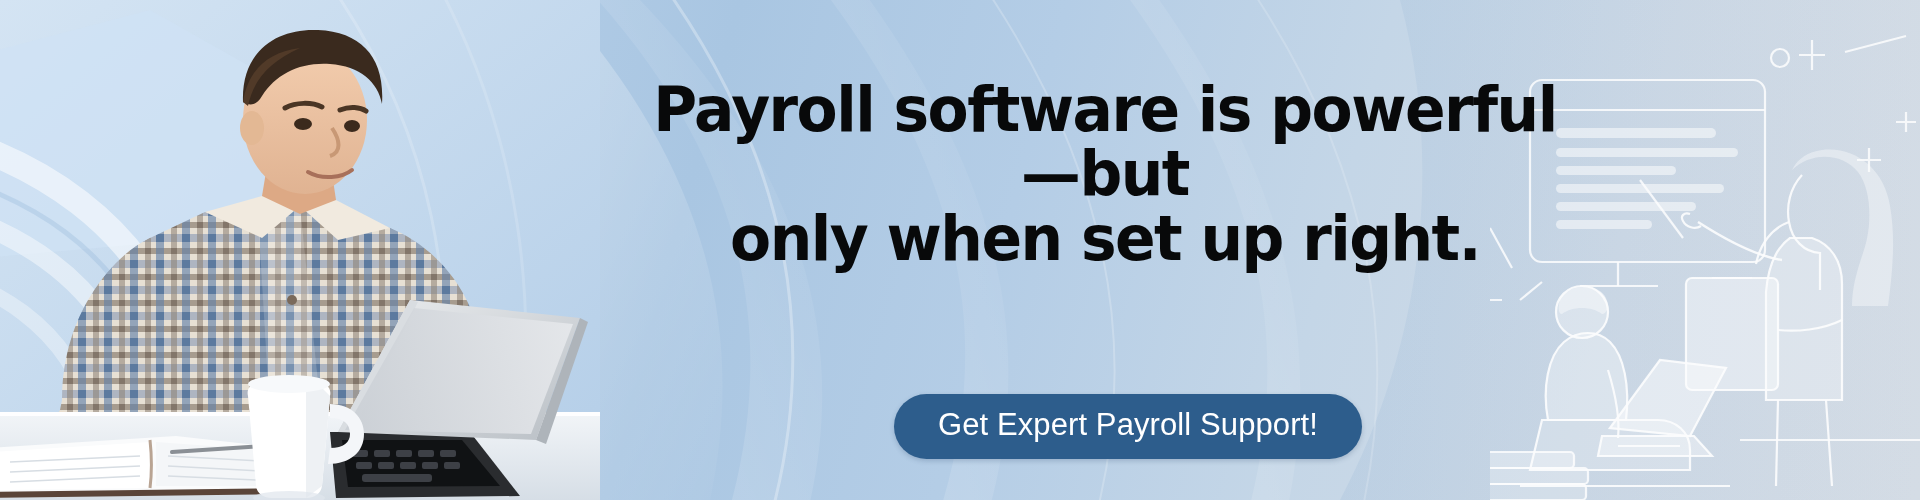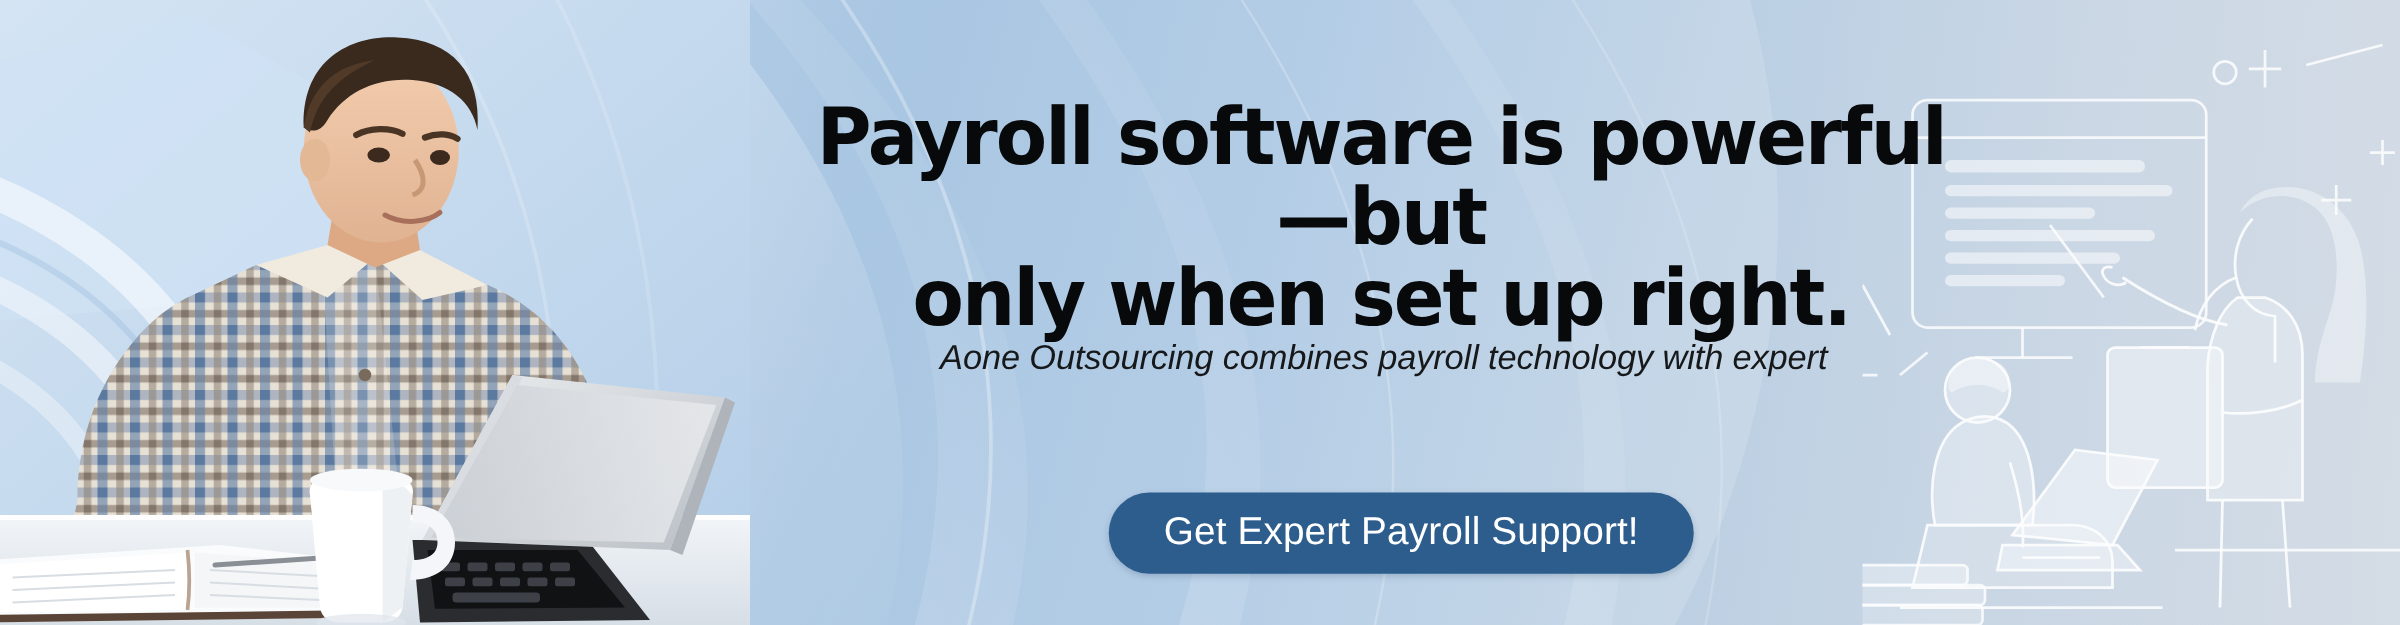--- a/index.html
+++ b/index.html
@@ -50,21 +50,21 @@
     color:#16181a;
     font-size:27.5px;
     font-style:italic;
     font-weight:400;
     line-height:1.42;
     letter-spacing:-.1px;
     font-family:"Liberation Sans","DejaVu Sans",sans-serif;
   }
   .subhead .s2{display:block;}
 
-  .cta-wrap{position:absolute;left:16px;top:394px;width:1010px;text-align:center;}
+  .cta-wrap{position:absolute;left:0;top:394px;width:1010px;text-align:center;padding-left:23px;}
   .cta{
     display:inline-block;
     background:#2d5d8c;
     color:#ffffff;
     font-size:31px;
     font-weight:400;
     letter-spacing:.1px;
     padding:14px 44px 16px;
     border:none;
     border-radius:34px;
@@ -317,20 +317,19 @@
   </svg>
 
   <div class="content">
 
     <h1 class="headline">
       <span>Payroll software is powerful—but</span>
       <span class="l2">only when set up right.</span>
     </h1>
 
     <p class="subhead">
-      <span>Aone Outsourcing combines payroll technology with expert</span>
     </p>
 
     <div class="cta-wrap">
       <button class="cta" type="button">Get Expert Payroll Support!</button>
     </div>
   </div>
 </div>
 
 </body></html>

